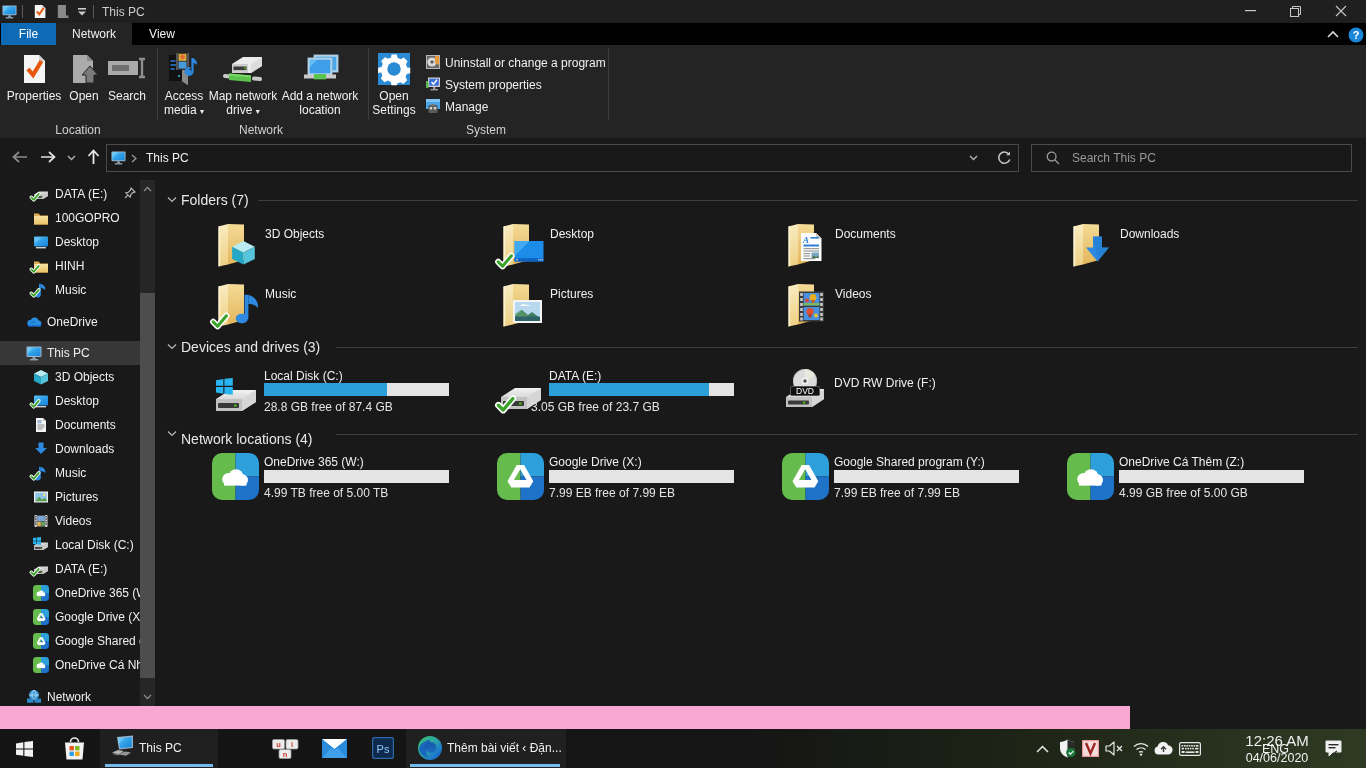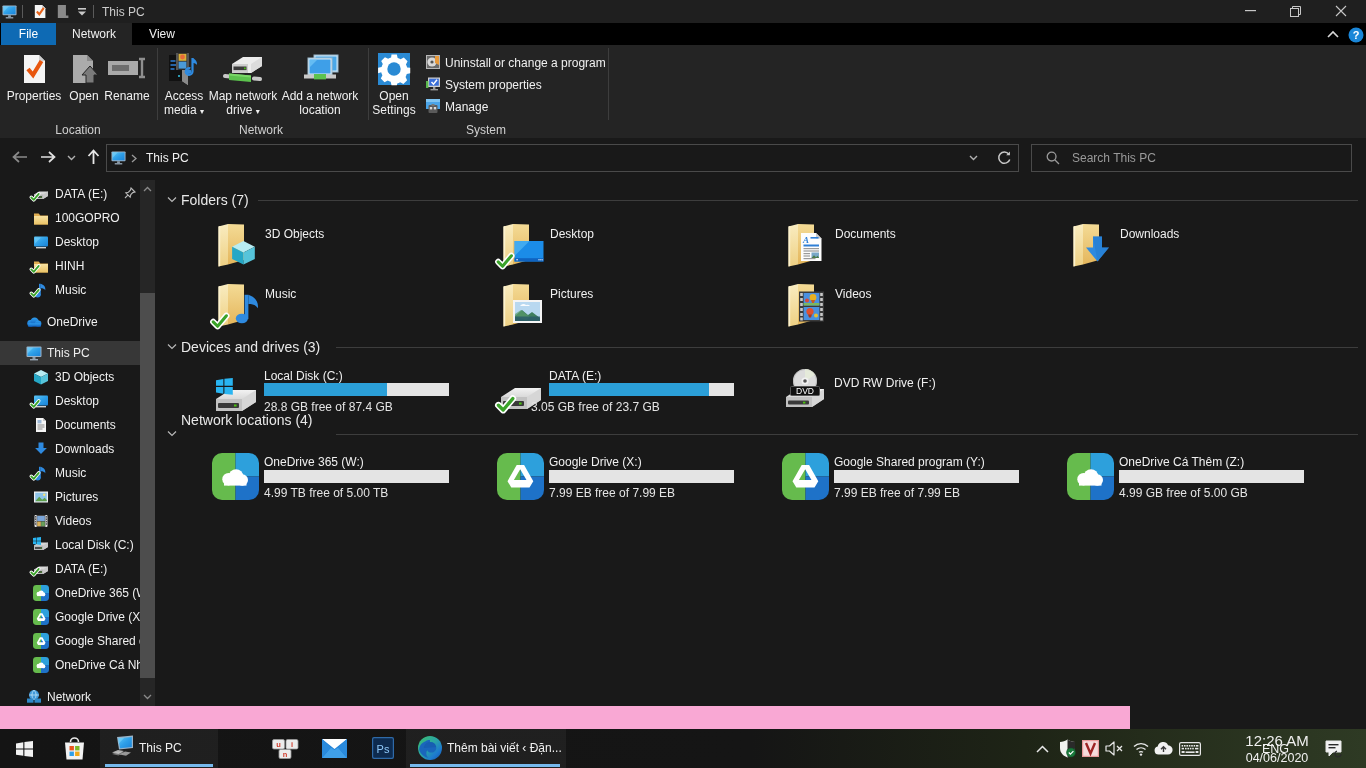--- a/index.html
+++ b/index.html
@@ -313,21 +313,21 @@
   <path d="M14,29 v-8 h-4 l8,-9 8,9 h-4 v8 z" fill="#7a7a7a" stroke="#242424" stroke-width="1"></path>
  </svg>
  <div class="t c" style="left:54px;top:44px;width:60px">Open</div>
 
  <svg class="a" style="left:108px;top:13px" width="38" height="22" viewBox="0 0 38 22">
   <rect x="0" y="3" width="30" height="14" fill="#a9a9a9"></rect>
   <rect x="4" y="7" width="17" height="6" fill="#6e6e6e"></rect>
   <path d="M31,1 h6 M34,1 v18 M31,19 h6" stroke="#8f8f8f" stroke-width="2.4" fill="none"></path>
   <rect x="30" y="3" width="8" height="14" fill="#242424" opacity="0"></rect>
  </svg>
- <div class="t c" style="left:97px;top:44px;width:60px">Rename</div>
+ <div class="t c" style="left:97px;top:44px;width:60px">Search</div>
 
  <svg class="a" style="left:167px;top:7px" width="34" height="34" viewBox="0 0 34 34">
   <path d="M2,3 h13 l6,4 v26 l-6,-4 h-13 z" fill="#a8a8a8"></path>
   <path d="M15,3 l6,4 v26 l-6,-4 z" fill="#8a8a8a"></path>
   <rect x="2" y="3" width="13" height="26" fill="#111"></rect>
   <path d="M3.5,9 h5 M3.5,13 h7 M3.5,17 h4" stroke="#2e7fd8" stroke-width="1.4"></path>
   <circle cx="12" cy="24" r="1" fill="#35c8e8"></circle>
   <g transform="translate(9,1)">
    <rect x="0" y="0" width="13" height="17" fill="#2a2a2a"></rect>
    <rect x="0" y="0" width="2.2" height="17" fill="#555"></rect>
@@ -706,21 +706,21 @@
   <circle cx="23" cy="15" r="3.6" fill="#f2f2f2"></circle>
         <circle cx="23" cy="15" r="1.8" fill="#555"></circle>
   <rect x="8.5" y="20.5" width="29" height="9" rx="1" fill="#111" stroke="#555" stroke-width="1"></rect>
   <text x="23" y="28" text-anchor="middle" font-size="8.5" fill="#fff" font-family="Liberation Sans">DVD</text>
  </svg>
  <div class="t" style="left:674px;top:196px">DVD RW Drive (F:)</div>
 
  <svg class="a" style="left:7px;top:250px" width="10" height="7" viewBox="0 0 10 7">
         <path d="M1,1.5 L5,5.5 L9,1.5" fill="none" stroke="#b8b8b8" stroke-width="1.2"></path>
       </svg>
- <div class="t" style="left:21px;top:233px;font-size:14px;color:#e8e8e8">Network locations (4)</div>
+ <div class="t" style="left:21px;top:252px;font-size:14px;color:#e8e8e8">Network locations (4)</div>
  <div class="a" style="left:176px;top:254px;width:1022px;height:1px;background:#3d3d3d"></div>
 
  <svg class="a" style="left:52px;top:273px" width="47" height="47" viewBox="0 0 47 47">
         <use href="#rdbase"></use>
         <g transform="translate(8.5,15)">
           <use href="#wcloud"></use>
         </g>
       </svg>
  <div class="t" style="left:104px;top:275px">OneDrive 365 (W:)</div>
  <div class="a" style="left:104px;top:290px;width:185px;height:13px;background:#e4e4e4"></div>

